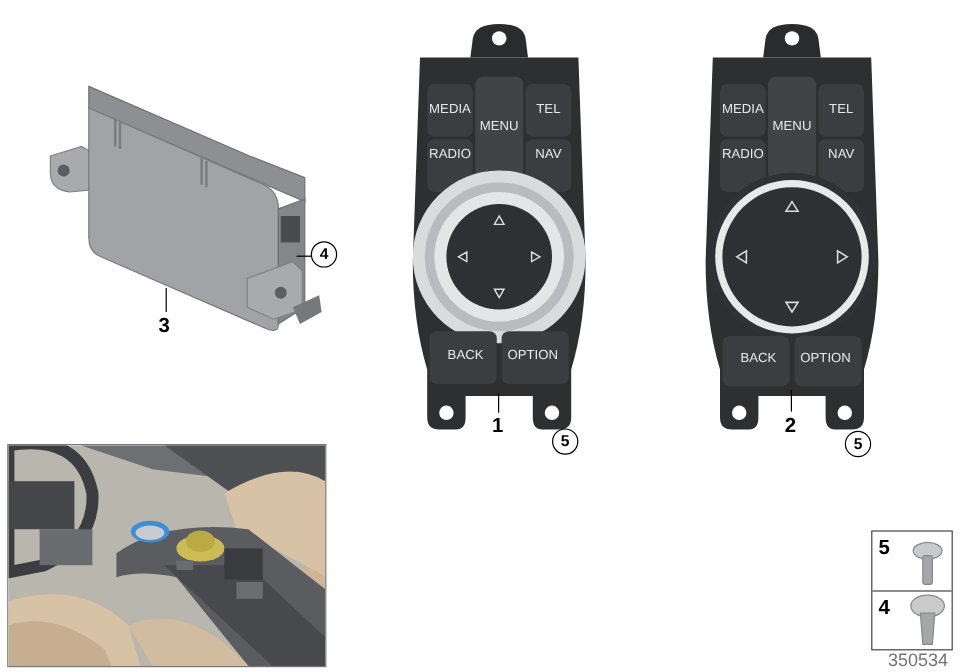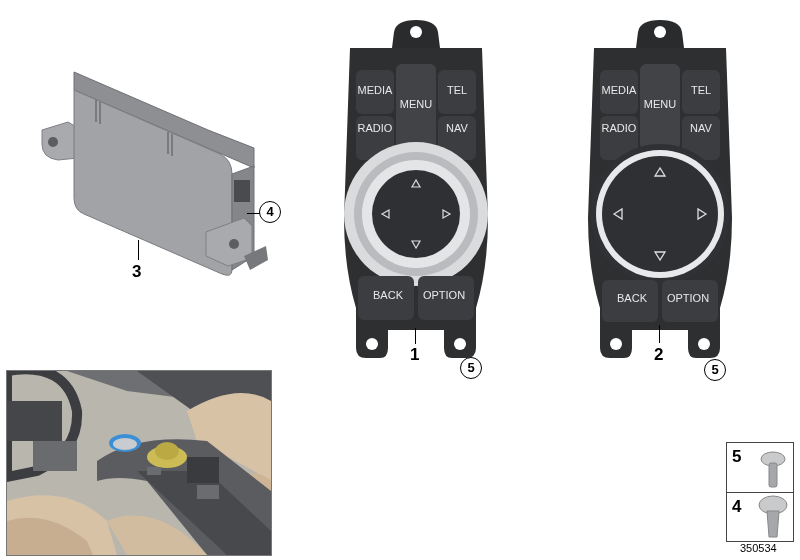--- a/index.html
+++ b/index.html
@@ -5,21 +5,21 @@
   html, body { margin: 0; padding: 0; }
   body { width: 800px; height: 560px; background: #ffffff; position: relative; overflow: hidden;
          font-family: "Liberation Sans", sans-serif; }
   .abs { position: absolute; }
   .callout-num { position: absolute; font-family: "Liberation Sans", sans-serif; font-weight: bold; font-size: 17px; color: #000; }
   .callout-circle { position: absolute; width: 20px; height: 20px; border: 1.5px solid #000; border-radius: 50%;
                     font-family: "Liberation Sans", sans-serif; font-weight: bold; font-size: 13px; color: #000;
                     text-align: center; line-height: 20px; background: #fff; }
   .leader { position: absolute; background: #000; }
   .ctrl-label { font-family: "Liberation Sans", sans-serif; font-size: 11px; fill: #e8e8e8; }
-  .ref-id { position: absolute; font-size: 11px; color: #000000; }
+  .ref-id { position: absolute; font-size: 15px; color: #737373; }
   .legend-box { position: absolute; left: 726px; top: 442px; width: 66px; height: 98px; border: 1px solid #444; background: #fff; }
   .legend-row { position: absolute; left: 0; width: 66px; height: 48px; }
   .legend-row + .legend-row { border-top: 1px solid #444; }
   .legend-num { position: absolute; left: 5px; top: 4px; font-weight: bold; font-size: 17px; color: #000; }
   .photo { position: absolute; left: 6px; top: 370px; width: 264px; height: 184px; border: 1px solid #777; overflow: hidden; }
 </style>
 </head>
 <body>
 
 <div class="abs" style="left:38px; top:60px; width:240px; height:220px;">

